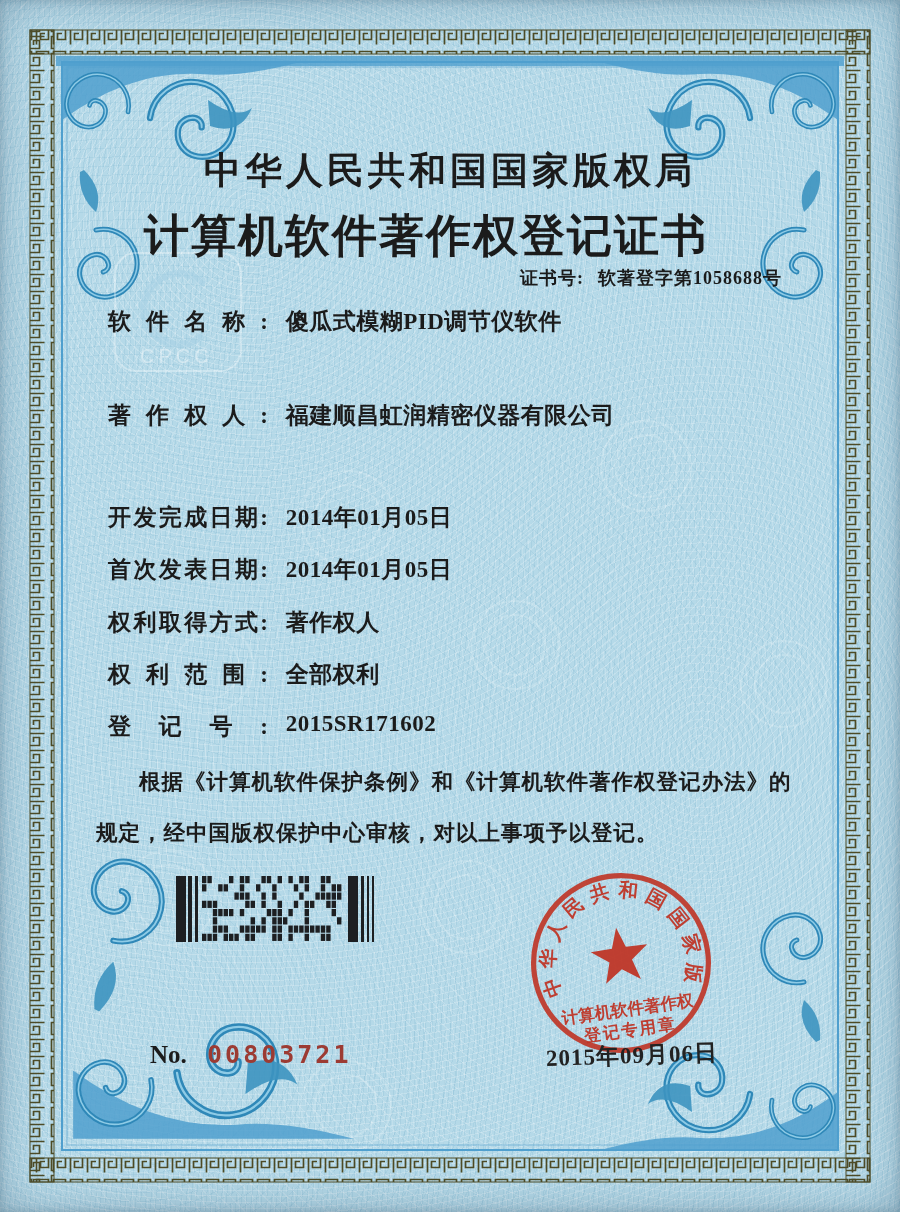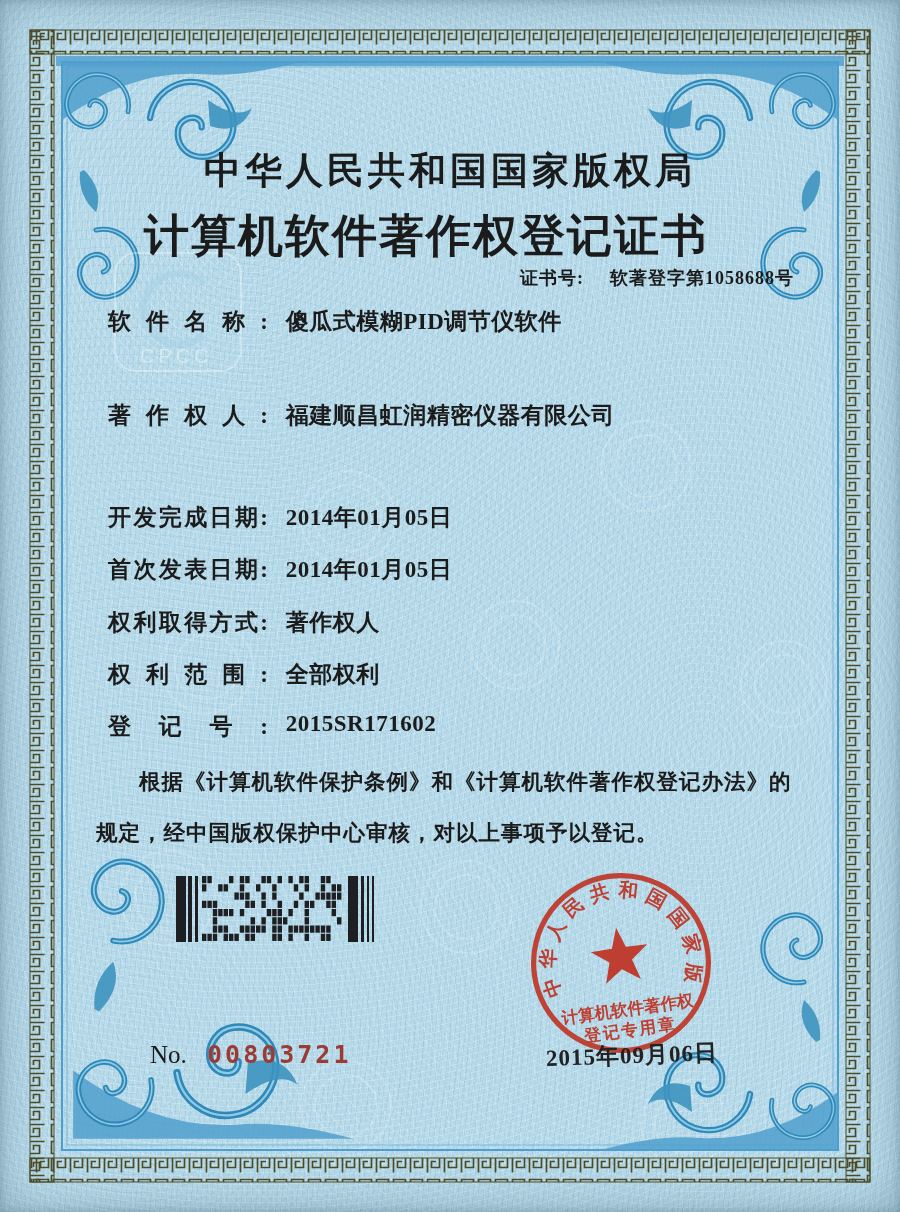--- a/index.html
+++ b/index.html
@@ -19,32 +19,32 @@
       repeating-linear-gradient(96deg, rgba(116,175,202,.20) 0 1px, transparent 1px 5px),
       repeating-linear-gradient(84deg, rgba(255,255,255,.16) 0 1px, transparent 1px 7px);
   }
   .vignette{position:absolute;inset:0;box-shadow:inset 0 0 48px rgba(55,88,110,.38), inset 0 0 8px rgba(55,88,110,.30);pointer-events:none;}
   .frame-svg{position:absolute;left:0;top:0;}
 
   .txt{position:absolute;color:#1b1b1b;}
   .authority{left:0;width:900px;top:146px;text-align:center;font-size:37px;font-weight:bold;letter-spacing:4px;}
   .cert-title{left:0;width:852px;top:206px;text-align:center;font-size:45px;font-weight:bold;letter-spacing:2px;}
   .cert-no{left:520px;top:266px;font-size:18px;font-weight:bold;letter-spacing:1px;}
-  .cert-no .lbl{margin-right:26px;}
+  .cert-no .lbl{margin-right:14px;}
 
   .field{left:108px;font-size:23px;font-weight:bold;white-space:nowrap;}
   .flabel{display:inline-block;width:160px;text-align:justify;text-align-last:justify;vertical-align:top;}
   .fvalue{display:inline-block;margin-left:12px;vertical-align:top;letter-spacing:.5px;}
   .fvalue .v2{display:block;}
 
   .statement{left:96px;width:716px;font-size:21.5px;font-weight:600;letter-spacing:1px;line-height:1;}
   .indent{text-indent:2em;}
 
   .serial{left:150px;top:1040px;font-size:25px;}
-  .serial .prefix{font-weight:400;color:#1b1b1b;}
+  .serial .prefix{font-weight:700;color:#1b1b1b;}
   .serial .num{font-family:"DejaVu Sans Mono", monospace;color:#9c3b33;letter-spacing:3px;margin-left:14px;font-weight:600;}
 
   .barcode-box{left:176px;top:876px;}
   .seal-box{left:526px;top:868px;width:190px;height:190px;transform:rotate(-8deg);}
   .seal-date{left:512px;top:1040px;width:240px;text-align:center;font-size:23px;font-weight:bold;letter-spacing:1px;transform:rotate(-2deg);color:#222;}
 
   
   .cpcc{position:absolute;left:114px;top:252px;width:124px;height:116px;border:2px solid rgba(255,255,255,.65);
         border-radius:22px;opacity:.5;}
   .cpcc::after{content:'';position:absolute;left:24px;top:16px;width:64px;height:64px;border:7px solid rgba(165,208,228,.9);border-radius:50%;border-right-color:transparent;}

